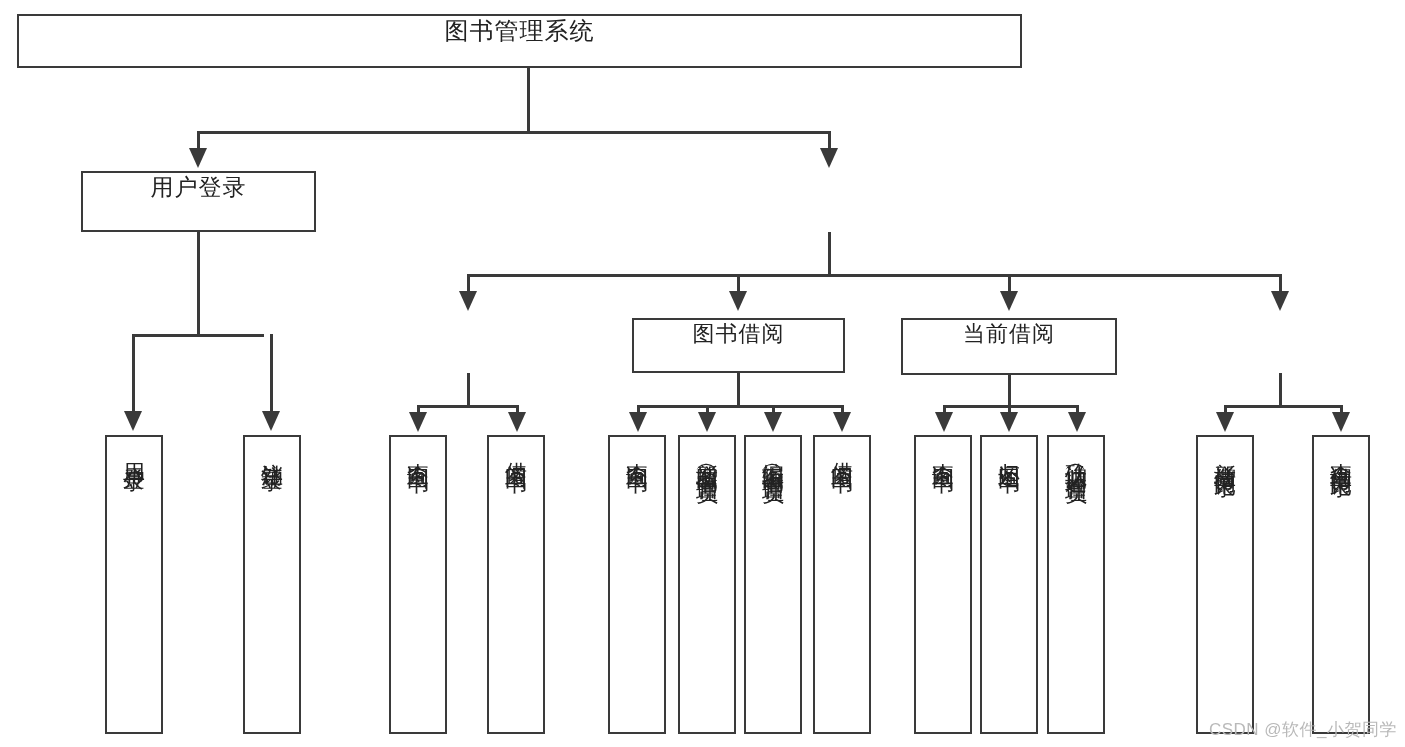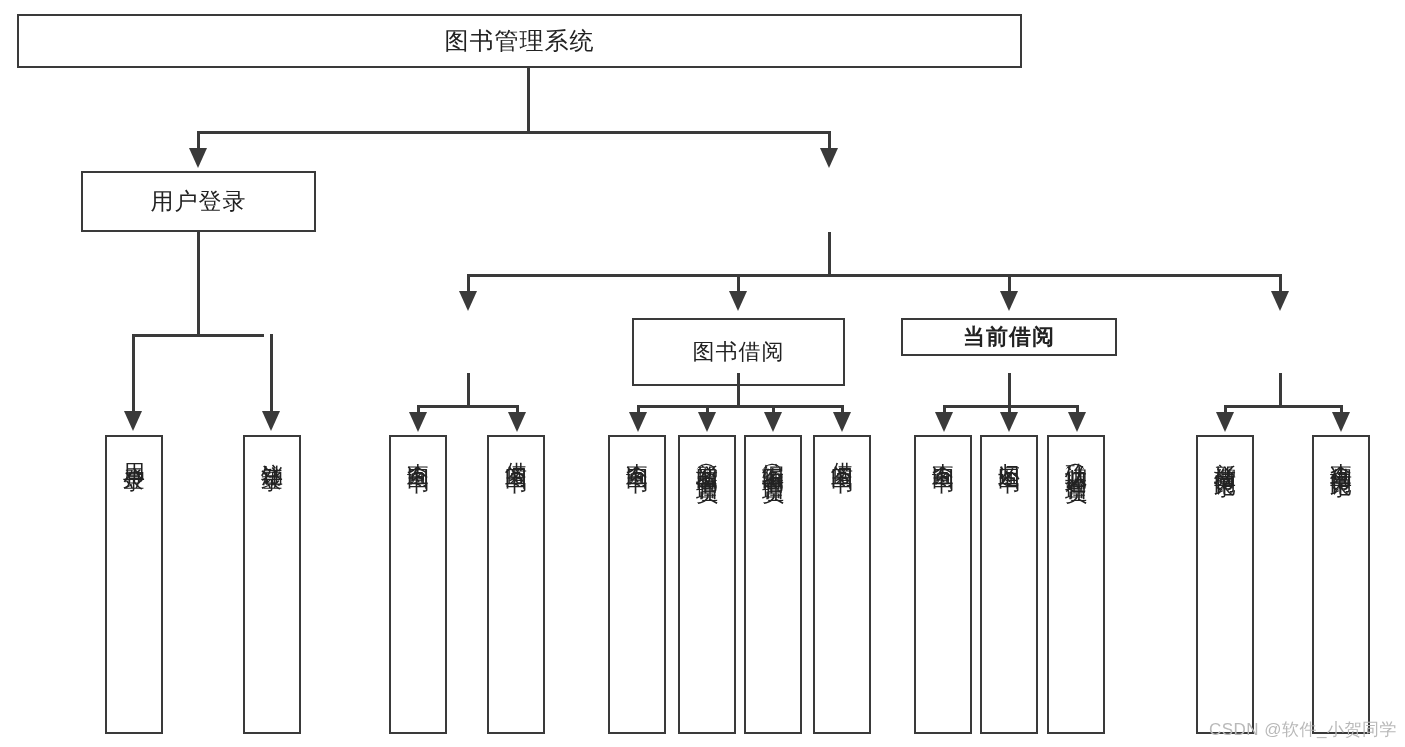--- a/index.html
+++ b/index.html
@@ -16,21 +16,21 @@
     height: 747px;
     background: #ffffff;
     overflow: hidden;
   }
   .node {
     position: absolute;
     box-sizing: border-box;
     border: 2.5px solid #3a3a3a;
     background: #ffffff;
     display: flex;
-    align-items: center;
+    align-items: flex-start;
     justify-content: center;
     color: #1d1d1d;
   }
   .node-label {
     font-size: 23px;
     line-height: 1.25;
     letter-spacing: 1px;
     white-space: nowrap;
     color: #222222;
   }
@@ -108,24 +108,24 @@
   <div class="edge h" style="left:468px; top:274px; width:814px;"></div>
   <div class="edge v" style="left:467px; top:274px; height:20px;"></div>
   <div class="arrow" style="left:459px; top:291px;"></div>
   <div class="edge v" style="left:737px; top:274px; height:20px;"></div>
   <div class="arrow" style="left:729px; top:291px;"></div>
   <div class="edge v" style="left:1008px; top:274px; height:20px;"></div>
   <div class="arrow" style="left:1000px; top:291px;"></div>
   <div class="edge v" style="left:1279px; top:274px; height:20px;"></div>
   <div class="arrow" style="left:1271px; top:291px;"></div>
 
-  <div class="node level3" style="left:632px; top:318px; width:213px; height:68px;">
+  <div class="node level3" style="left:632px; top:318px; width:213px; height:55px;">
     <span class="node-label">图书借阅</span>
   </div>
-  <div class="node level3" style="left:901px; top:318px; width:216px; height:38px;font-weight:bold;">
+  <div class="node level3" style="left:901px; top:318px; width:216px; height:57px;">
     <span class="node-label">当前借阅</span>
   </div>
 
   <div class="edge v" style="left:467px; top:373px; height:34px;"></div>
   <div class="edge h" style="left:418px; top:405px; width:100px;"></div>
   <div class="edge v" style="left:417px; top:405px; height:12px;"></div>
   <div class="arrow" style="left:409px; top:412px;"></div>
   <div class="edge v" style="left:516px; top:405px; height:12px;"></div>
   <div class="arrow" style="left:508px; top:412px;"></div>
 

